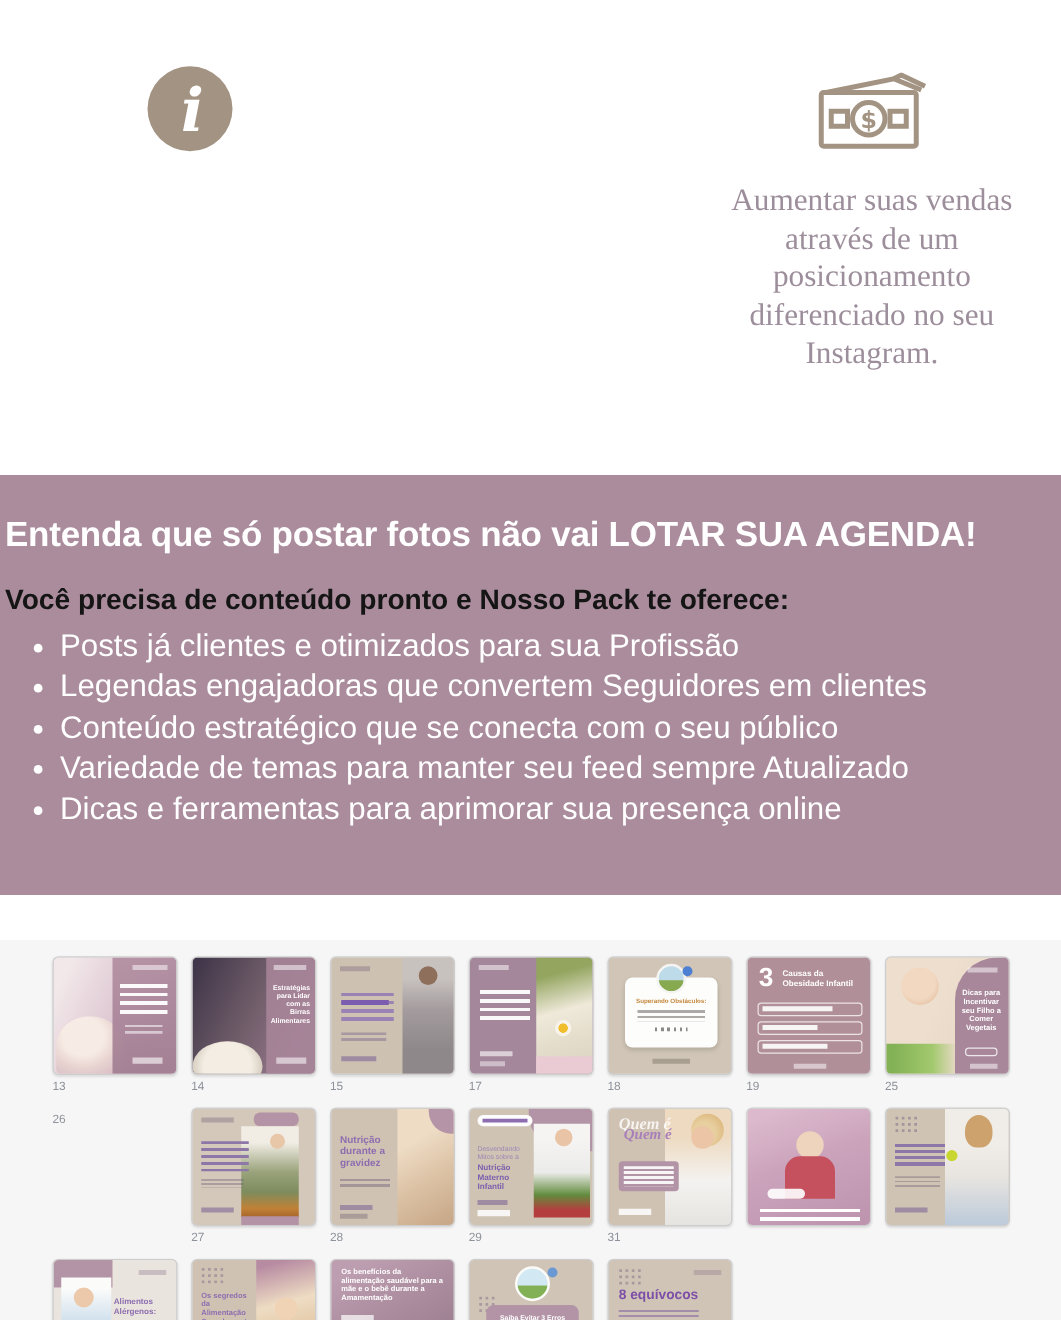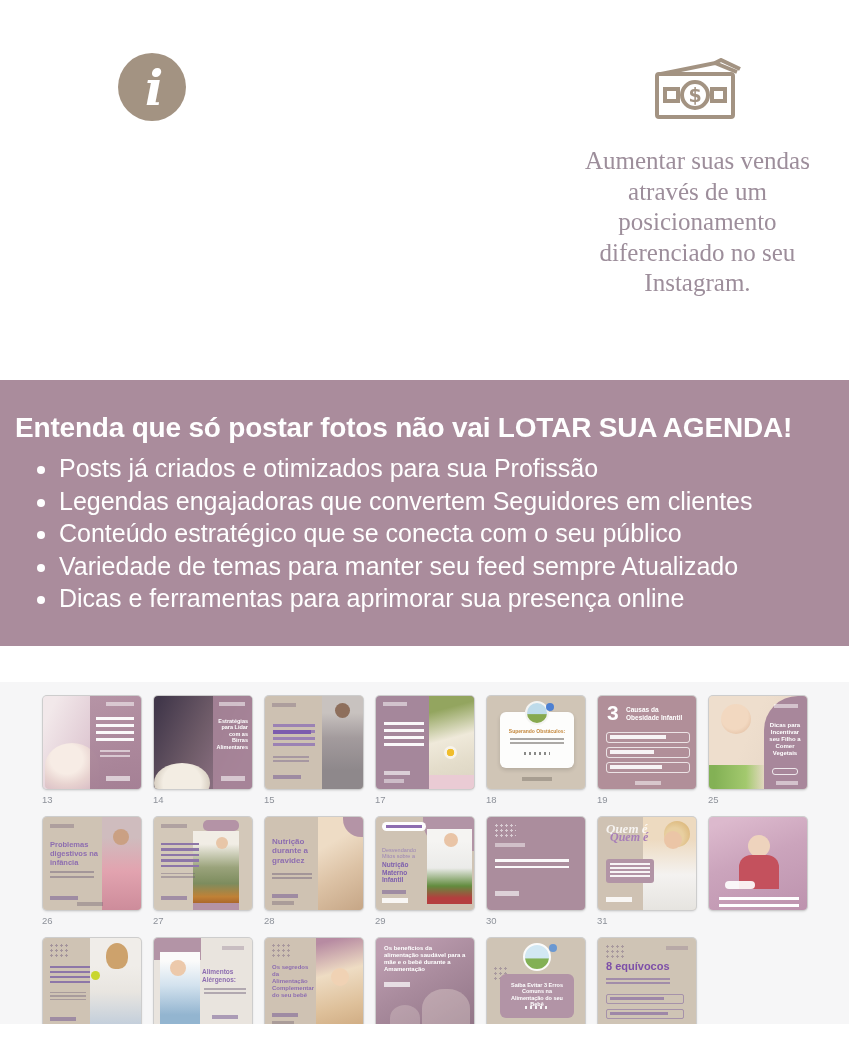--- a/index.html
+++ b/index.html
@@ -19,21 +19,21 @@
     line-height:1.15;letter-spacing:-0.5px;color:#131313;text-align:center;}
   .cols{display:flex;justify-content:space-between;padding:0 26px;margin-top:30px;}
   .col{width:31.5%;display:flex;flex-direction:column;align-items:center;text-align:center;}
   .icn{height:76px;display:flex;align-items:flex-end;justify-content:center;}
   .col p{margin-top:24px;font-family:"Liberation Serif","DejaVu Serif",serif;font-size:25px;
     line-height:1.22;color:var(--muted);}
   .icon-fill{fill:var(--tan);}
   .icon-stroke{stroke:var(--tan);fill:none;}
 
   
-  .band{height:266px;background:var(--band);padding:32px 15px 0;}
+  .band{height:336px;background:var(--band);padding:32px 4px 0;}
   .band h2{font-size:28px;font-weight:700;color:#ffffff;line-height:1.15;letter-spacing:-0.2px;}
   .band h3{margin-top:24px;font-size:22.5px;font-weight:700;color:#151515;line-height:1.1;}
   .band ul{margin-top:8px;padding-left:44px;list-style:disc;}
   .band li{font-size:25px;line-height:1.3;color:#ffffff;}
 
   
   .gap{height:36px;background:#ffffff;}
   .gallery{background:var(--gal);height:342px;overflow:hidden;}
   .grid{display:grid;grid-template-columns:repeat(7,100px);column-gap:11px;row-gap:11px;
     padding:13px 0 0 42px;}
@@ -79,22 +79,23 @@
           </svg>
         </div>
         <p>Aumentar suas vendas através de um posicionamento diferenciado no seu Instagram.</p>
       </div>
 
     </div>
   </section>
 
   <section class="band">
     <h2>Entenda que só postar fotos não vai LOTAR SUA AGENDA!</h2>
+    <h3>Você precisa de conteúdo pronto e Nosso Pack te oferece:</h3>
     <ul id="bullet-list">
-        <li>Posts já criados e otimizados para sua Profissão</li>
+        <li>Posts já clientes e otimizados para sua Profissão</li>
         <li>Legendas engajadoras que convertem Seguidores em clientes</li>
         <li>Conteúdo estratégico que se conecta com o seu público</li>
         <li>Variedade de temas para manter seu feed sempre Atualizado</li>
         <li>Dicas e ferramentas para aprimorar sua presença online</li>
       </ul>
   </section>
 
   <div class="gap"></div>
   <section class="gallery">
     <div class="grid" id="grid">
@@ -182,30 +183,20 @@
             <div class="ly" style="bottom: 0px; left: 0px; width: 58%; height: 24px; background: linear-gradient(90deg, rgb(131, 177, 85) 10%, rgb(163, 201, 110) 65%, rgba(163, 201, 110, 0) 100%);"></div>
             <div class="ly" style="top: 0px; right: 0px; width: 44%; height: 100%; border-radius: 34px 0px 0px; background: rgb(168, 135, 155);"></div>
             <div class="ly" style="top: 8px; right: 9px; width: 24px; height: 4px; background: rgba(255, 255, 255, 0.5);"></div>
             <div class="ly tt" style="top: 26px; right: 4px; width: 36px; color: rgb(255, 255, 255); font-size: 6px; text-align: center;">Dicas para Incentivar seu Filho a Comer Vegetais</div>
             <div class="ly" style="bottom: 14px; right: 9px; width: 26px; height: 7px; border: 1px solid rgba(255, 255, 255, 0.8); border-radius: 3px;"></div>
             <div class="ly" style="bottom: 4px; right: 9px; width: 22px; height: 4px; background: rgba(255, 255, 255, 0.5);"></div>
           </div>
           <div class="num">25</div>
         </div>
         <div class="cell">
-          <div class="th">
-            <div class="ly" style="top: 0px; left: 0px; width: 100%; height: 100%; background: rgb(207, 195, 180);"></div>
-            <div class="ly" style="top: 0px; right: 0px; width: 40%; height: 100%; background: linear-gradient(rgb(207, 188, 190) 22%, rgb(226, 163, 175) 58%, rgb(205, 140, 155) 100%);"></div>
-            <div class="ly" style="top: 12px; right: 12px; width: 16px; height: 16px; border-radius: 50%; background: rgb(202, 160, 131);"></div>
-            <div class="ly" style="top: 7px; left: 7px; width: 24px; height: 4px; background: rgba(125, 105, 125, 0.4);"></div>
-            <div class="ly tt" style="top: 24px; left: 7px; width: 50px; color: rgb(141, 109, 176); font-size: 7.5px;">Problemas digestivos na infância</div>
-            <div class="ly" style="top: 54px; left: 7px; width: 44px; height: 9px; background: repeating-linear-gradient(rgba(110, 95, 120, 0.45) 0px, rgba(110, 95, 120, 0.45) 2px, rgba(0, 0, 0, 0) 2px, rgba(0, 0, 0, 0) 4.5px);"></div>
-            <div class="ly" style="bottom: 10px; left: 7px; width: 28px; height: 4px; background: rgba(120, 95, 150, 0.55);"></div>
-            <div class="ly" style="bottom: 4px; left: 34px; width: 26px; height: 4px; background: rgba(115, 100, 115, 0.4);"></div>
-          </div>
           <div class="num">26</div>
         </div>
         <div class="cell">
           <div class="th">
             <div class="ly" style="top: 0px; left: 0px; width: 100%; height: 100%; background: rgb(211, 200, 185);"></div>
             <div class="ly" style="top: 3px; right: 13px; width: 36px; height: 11px; border-radius: 5px; background: rgb(180, 147, 166);"></div>
             <div class="ly" style="top: 14px; right: 13px; width: 46px; height: 73px; background: linear-gradient(rgb(241, 237, 229) 18%, rgb(154, 163, 123) 50%, rgb(125, 140, 94) 72%, rgb(192, 129, 54) 90%, rgb(168, 100, 42) 100%);"></div>
             <div class="ly" style="top: 20px; right: 24px; width: 12px; height: 12px; border-radius: 50%; background: rgb(232, 198, 168);"></div>
             <div class="ly" style="top: 7px; left: 7px; width: 26px; height: 4px; background: rgba(125, 105, 125, 0.4);"></div>
             <div class="ly" style="top: 26px; left: 7px; width: 38px; height: 24px; background: repeating-linear-gradient(rgb(141, 118, 168) 0px, rgb(141, 118, 168) 2.5px, rgba(0, 0, 0, 0) 2.5px, rgba(0, 0, 0, 0) 5.5px);"></div>
@@ -237,30 +228,20 @@
             <div class="ly" style="top: 8px; left: 10px; width: 36px; height: 3px; background: rgb(141, 109, 176);"></div>
             <div class="ly tt" style="top: 30px; left: 6px; width: 44px; color: rgb(157, 134, 181); font-size: 5.5px; font-weight: 400;">Desvendando Mitos sobre a</div>
             <div class="ly tt" style="top: 44px; left: 6px; width: 46px; color: rgb(125, 95, 174); font-size: 6.5px;">Nutrição Materno Infantil</div>
             <div class="ly" style="bottom: 16px; left: 6px; width: 24px; height: 4px; background: rgba(120, 95, 150, 0.55);"></div>
             <div class="ly" style="bottom: 7px; left: 6px; width: 26px; height: 5px; background: rgba(255, 255, 255, 0.85);"></div>
           </div>
           <div class="num">29</div>
         </div>
         <div class="cell">
           <div class="th">
-            <div class="ly" style="top: 0px; left: 0px; width: 100%; height: 100%; background: rgb(171, 141, 157);"></div>
-            <div class="ly" style="top: 6px; left: 7px; width: 22px; height: 16px; background: radial-gradient(rgba(255, 255, 255, 0.55) 1px, rgba(0, 0, 0, 0) 1.3px) 0% 0% / 5px 5px;"></div>
-            <div class="ly" style="top: 26px; left: 8px; width: 30px; height: 4px; background: rgba(255, 255, 255, 0.45);"></div>
-            <div class="ly" style="top: 42px; left: 8px; width: 74px; height: 12px; background: repeating-linear-gradient(rgba(255, 255, 255, 0.95) 0px, rgba(255, 255, 255, 0.95) 3px, rgba(255, 255, 255, 0) 3px, rgba(255, 255, 255, 0) 6.5px);"></div>
-            <div class="ly" style="bottom: 14px; left: 8px; width: 24px; height: 5px; background: rgba(255, 255, 255, 0.6);"></div>
-          </div>
-          <div class="num">30</div>
-        </div>
-        <div class="cell">
-          <div class="th">
             <div class="ly" style="top: 0px; left: 0px; width: 100%; height: 100%; background: rgb(207, 194, 179);"></div>
             <div class="ly" style="top: 0px; right: 0px; width: 54%; height: 100%; background: linear-gradient(rgb(237, 218, 192) 24%, rgb(244, 242, 240) 62%, rgb(230, 228, 224) 100%);"></div>
             <div class="ly" style="top: 4px; right: 6px; width: 26px; height: 26px; border-radius: 50%; background: radial-gradient(circle at 40% 60%, rgb(232, 207, 160) 40%, rgb(220, 184, 124) 80%);"></div>
             <div class="ly" style="top: 14px; right: 14px; width: 18px; height: 18px; border-radius: 50%; background: rgb(235, 197, 166);"></div>
             <div class="ly tt" style="top: 4px; left: 8px; color: rgba(255, 255, 255, 0.8); font-size: 13px; font-family: &quot;Liberation Serif&quot;, serif; font-style: italic;">Quem é</div>
             <div class="ly tt" style="top: 13px; left: 12px; color: rgb(168, 127, 184); font-size: 12px; font-family: &quot;Liberation Serif&quot;, serif; font-style: italic;">Quem é</div>
             <div class="ly" style="top: 42px; left: 8px; width: 48px; height: 24px; border-radius: 3px; background: rgb(178, 148, 166);"></div>
             <div class="ly" style="top: 46px; left: 12px; width: 40px; height: 16px; background: repeating-linear-gradient(rgba(255, 255, 255, 0.9) 0px, rgba(255, 255, 255, 0.9) 2px, rgba(255, 255, 255, 0) 2px, rgba(255, 255, 255, 0) 4px);"></div>
             <div class="ly" style="bottom: 8px; left: 8px; width: 26px; height: 5px; background: rgba(255, 255, 255, 0.85);"></div>
           </div>

